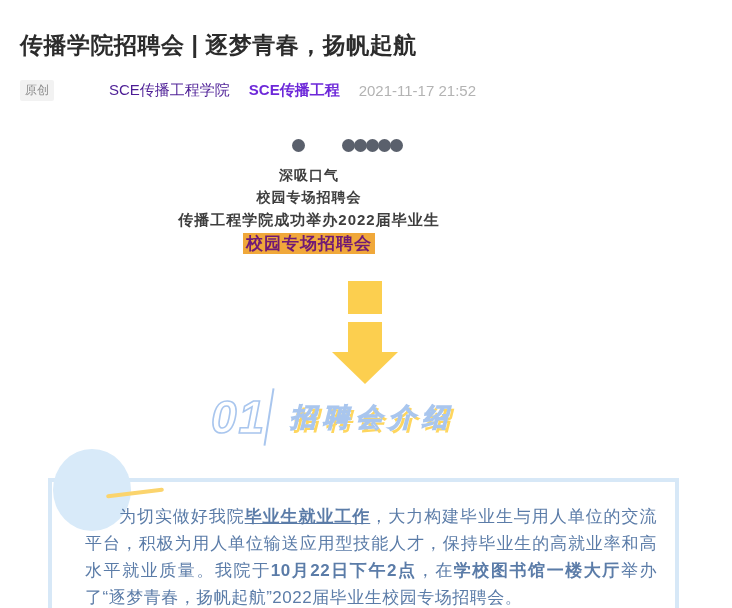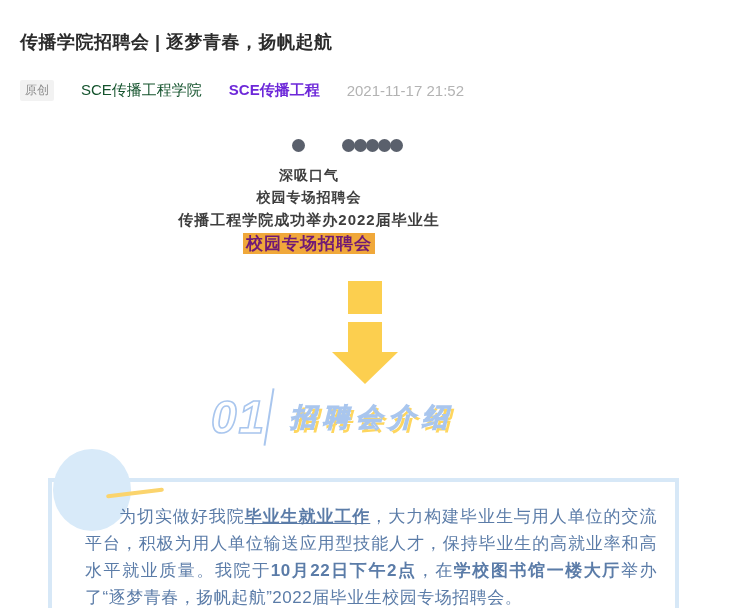--- a/index.html
+++ b/index.html
@@ -12,42 +12,42 @@
     height: 608px;
     background: #ffffff;
     overflow: hidden;
   }
 
   
   .article-title {
     position: absolute;
     left: 20px;
     top: 30px;
-    font-size: 18px;
+    font-size: 23px;
     font-weight: 700;
     color: #2c2c2c;
     letter-spacing: 0.5px;
   }
   .byline {
     position: absolute;
     left: 20px;
     top: 80px;
     display: flex;
     align-items: center;
-    gap: 27px;
+    gap: 19px;
     font-size: 15px;
   }
   .original-badge {
     font-size: 12px;
     color: #8c8c8c;
     background: #f2f2f2;
     padding: 2px 5px;
     border-radius: 2px;
   }
-  .author-name { color: #14532d; }
+  .author-name { color: #4c1d95; margin-left: 36px; }
   .account-link { color: #6d28d9; font-weight: 600; cursor: pointer; }
   .publish-date { color: #b3b3b3; }
 
   
   .dots-row {
     position: absolute;
     top: 139px;
     left: 0;
     width: 732px;
     height: 14px;

